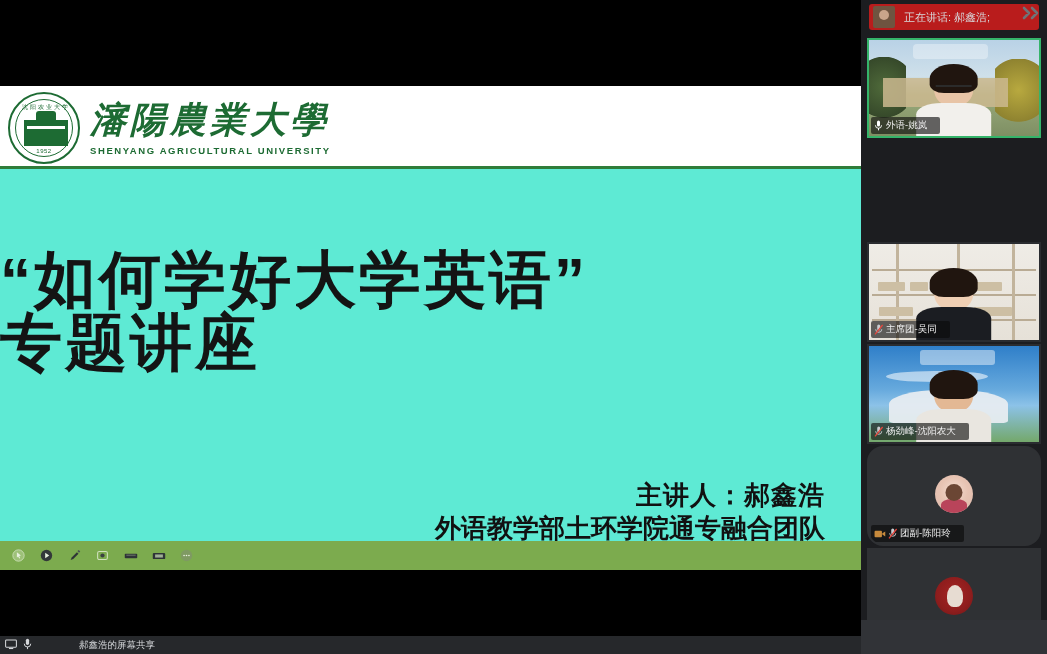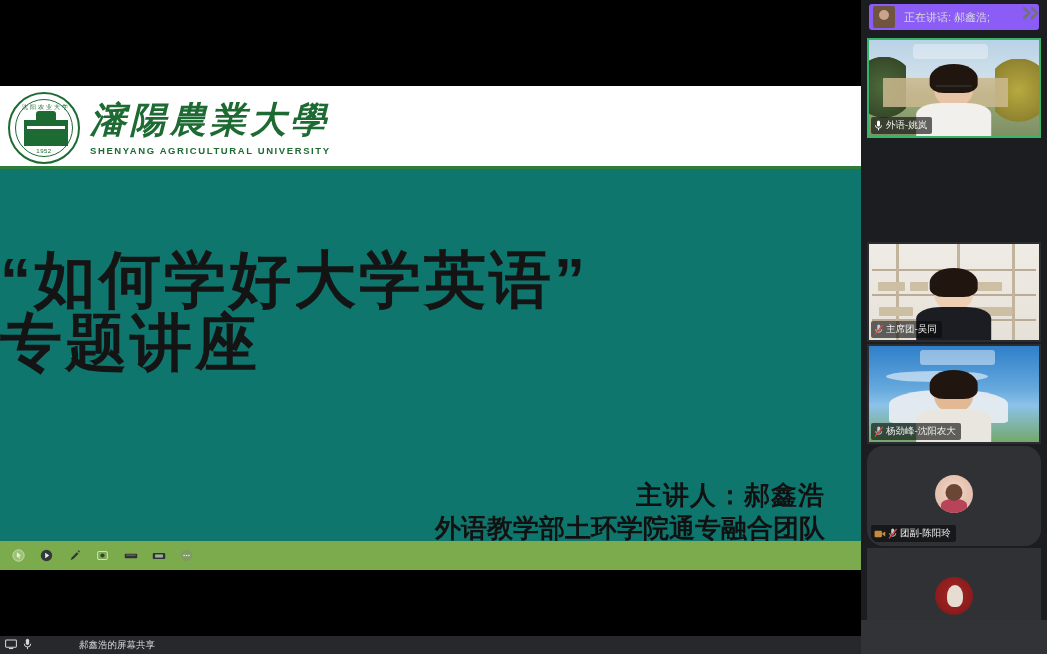--- a/index.html
+++ b/index.html
@@ -11,21 +11,21 @@
   }
   #app { position:relative; width:1047px; height:654px; background:#000; }
 
   
   #share-area {
     position:absolute; left:0; top:0; width:861px; height:654px;
     background:#000;
   }
   #slide {
     position:absolute; left:0; top:86px; width:926px; height:484px;
-    background:#0f766e;
+    background:#5eead4;
     padding-left:14px;
   }
   
   #slide-header {
     position:absolute; left:0; top:0; width:861px; height:83px;
     background:#ffffff;
     border-bottom:3px solid #2f7d3a;
   }
   #logo-wrap {
     position:absolute; left:8px; top:6px;
@@ -112,21 +112,21 @@
   }
   .annot-btn svg { display:block; }
 
   
   #right-panel {
     position:absolute; left:861px; top:0; width:186px; height:654px;
     background:#1c1d20;
   }
   #speaking-bar {
     position:absolute; left:8px; top:4px; width:170px; height:26px;
-    background:#8b5cf6; border-radius:3px;
+    background:#b91c1c; border-radius:3px;
     display:flex; align-items:center;
   }
   #speaking-avatar {
     width:22px; height:22px; margin-left:4px; border-radius:2px;
     background:#6f5440; position:relative; overflow:hidden; flex:0 0 auto;
   }
   #speaking-avatar:after{
     content:""; position:absolute; left:6px; top:4px; width:10px; height:10px;
     border-radius:50%; background:#c9a48a;
   }
@@ -143,21 +143,21 @@
   .tile {
     position:absolute; left:6px; width:174px; height:100px;
     background:#2a2c30; overflow:hidden;
     border:2px solid transparent;
   }
   .tile.active { border-color:#35b46a; }
   .tile-name {
     position:absolute; left:2px; bottom:2px;
     background:rgba(10,10,10,0.62);
     color:#f0f0f0; font-size:9.5px;
-    padding:2px 5px 2px 3px; border-radius:2px;
+    padding:2px 13px 2px 3px; border-radius:2px;
     display:flex; align-items:center; gap:3px;
     white-space:nowrap; max-width:168px; overflow:hidden;
   }
   .mic-ico { width:9px; height:11px; flex:0 0 auto; }
   .cam-ico { width:11px; height:9px; flex:0 0 auto; }
   .tile-video { position:absolute; inset:0; }
 
   
   .bg-campus {
     background:

